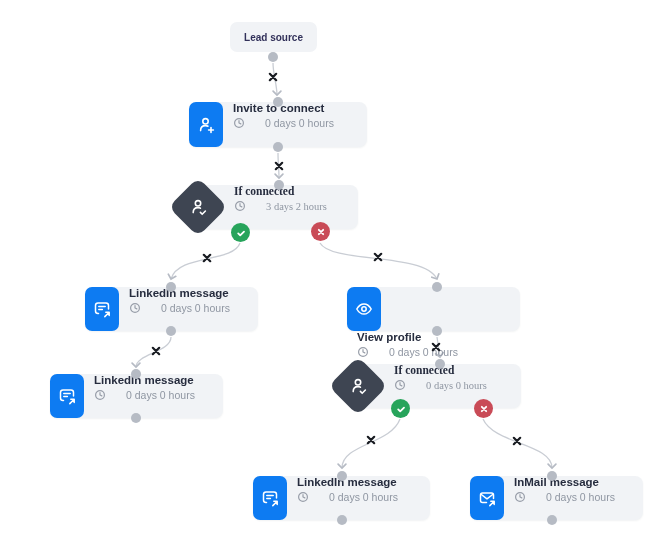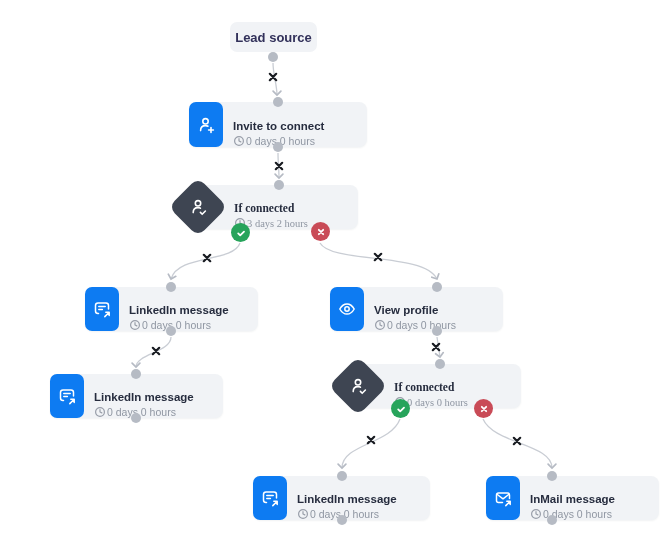--- a/index.html
+++ b/index.html
@@ -2,29 +2,29 @@
 <html><head>
 <meta charset="utf-8">
 <style>
   html,body{margin:0;padding:0;background:#fff;}
   .canvas{position:relative;width:664px;height:537px;background:#ffffff;
           font-family:"Liberation Sans",sans-serif;overflow:hidden;}
   svg.layer{position:absolute;left:0;top:0;pointer-events:none;}
   #edges{z-index:1;}
   #ports{z-index:5;}
   .node{position:absolute;height:45px;background:#f1f3f6;border-radius:8px;
-        display:flex;align-items:flex-end;box-shadow:0 1px 2px rgba(25,32,51,.06);
+        display:flex;align-items:flex-start;box-shadow:0 1px 2px rgba(25,32,51,.06);
         z-index:2;cursor:pointer;box-sizing:border-box;}
   .node-icon{width:34px;height:45px;background:#0d7bf2;border-radius:7px;
         display:flex;align-items:center;justify-content:center;flex:none;}
   .node-text{padding:0 10px;display:flex;flex-direction:column;gap:2px;min-width:0;}
   .node-title{font-size:11.5px;font-weight:700;color:#262c3e;line-height:1.15;white-space:nowrap;}
-  .node-delay{display:flex;align-items:center;gap:1px;font-size:10.5px;color:#8f96a2;white-space:nowrap;}
+  .node-delay{display:flex;align-items:center;gap:20px;font-size:10.5px;color:#8f96a2;white-space:nowrap;}
   .lead{position:absolute;background:#f1f3f6;border-radius:7px;display:flex;align-items:center;
-        justify-content:center;font-size:13px;font-weight:700;color:#32315a;z-index:2;cursor:pointer;}
+        justify-content:center;font-size:10px;font-weight:700;color:#32315a;z-index:2;cursor:pointer;}
   .cond .node-text{padding-left:34px;font-family:Liberation Serif, serif;}
   .diamond{position:absolute;width:42px;height:42px;background:#3e4552;border-radius:9px;
         transform:rotate(45deg);display:flex;align-items:center;justify-content:center;z-index:3;}
   .diamond svg{transform:rotate(-45deg);}
   .badge{position:absolute;width:19px;height:19px;border-radius:50%;display:flex;
         align-items:center;justify-content:center;z-index:6;}
   .badge.yes{background:#27a45b;}
   .badge.no{background:#c94b57;}
   .edge-x{position:absolute;width:12px;height:12px;display:flex;align-items:center;
         justify-content:center;z-index:6;cursor:pointer;}
@@ -139,21 +139,21 @@
       <div class="node-delay">
         <svg width="12" height="12" viewBox="0 0 12 12" fill="none" stroke="#989ea9" stroke-width="1.2" stroke-linecap="round">
           <circle cx="6" cy="6" r="4.4"></circle>
             <path d="M6,3.7 L6,6 L7.8,6.9"></path>
         </svg>
         <span>0 days 0 hours</span>
       </div>
     </div>
   </div>
 
-  <div class="node" style="left:330px;top:287px;width:173px;height:44px;">
+  <div class="node" style="left:347px;top:287px;width:173px;height:44px;flex-direction:column;">
     <div class="node-icon" style="height:44px;">
       <svg width="20" height="20" viewBox="0 0 20 20" fill="none" stroke="#fff" stroke-width="1.5" stroke-linecap="round" stroke-linejoin="round">
         <path d="M2.8,10 C4.8,6.4 7.8,4.9 10,4.9 C12.2,4.9 15.2,6.4 17.2,10 C15.2,13.6 12.2,15.1 10,15.1 C7.8,15.1 4.8,13.6 2.8,10 Z"></path>
         <circle cx="10" cy="10" r="2.2"></circle>
       </svg>
     </div>
     <div class="node-text">
       <div class="node-title">View profile</div>
       <div class="node-delay">
         <svg width="12" height="12" viewBox="0 0 12 12" fill="none" stroke="#989ea9" stroke-width="1.2" stroke-linecap="round">
@@ -208,21 +208,21 @@
       <div class="node-delay">
         <svg width="12" height="12" viewBox="0 0 12 12" fill="none" stroke="#989ea9" stroke-width="1.2" stroke-linecap="round">
           <circle cx="6" cy="6" r="4.4"></circle>
             <path d="M6,3.7 L6,6 L7.8,6.9"></path>
         </svg>
         <span>0 days 0 hours</span>
       </div>
     </div>
   </div>
 
-  <div class="node" style="left:486px;top:476px;width:173px;height:44px;">
+  <div class="node" style="left:470px;top:476px;width:173px;height:44px;">
     <div class="node-icon" style="height:44px;">
       <svg width="20" height="20" viewBox="0 0 20 20" fill="none" stroke="#fff" stroke-width="1.5" stroke-linecap="round" stroke-linejoin="round">
         <path d="M16.5,10.5 V7 C16.5,5.9 15.6,5 14.5,5 H5.5 C4.4,5 3.5,5.9 3.5,7 V12.5 C3.5,13.6 4.4,14.5 5.5,14.5 H9.5"></path>
         <path d="M4.3,6.5 L10,10.8 L15.7,6.5"></path>
         <path d="M12.8,17.6 L17.2,13.2 M17.2,13.2 h-3.4 M17.2,13.2 v3.4"></path>
       </svg>
     </div>
     <div class="node-text">
       <div class="node-title">InMail message</div>
       <div class="node-delay">

